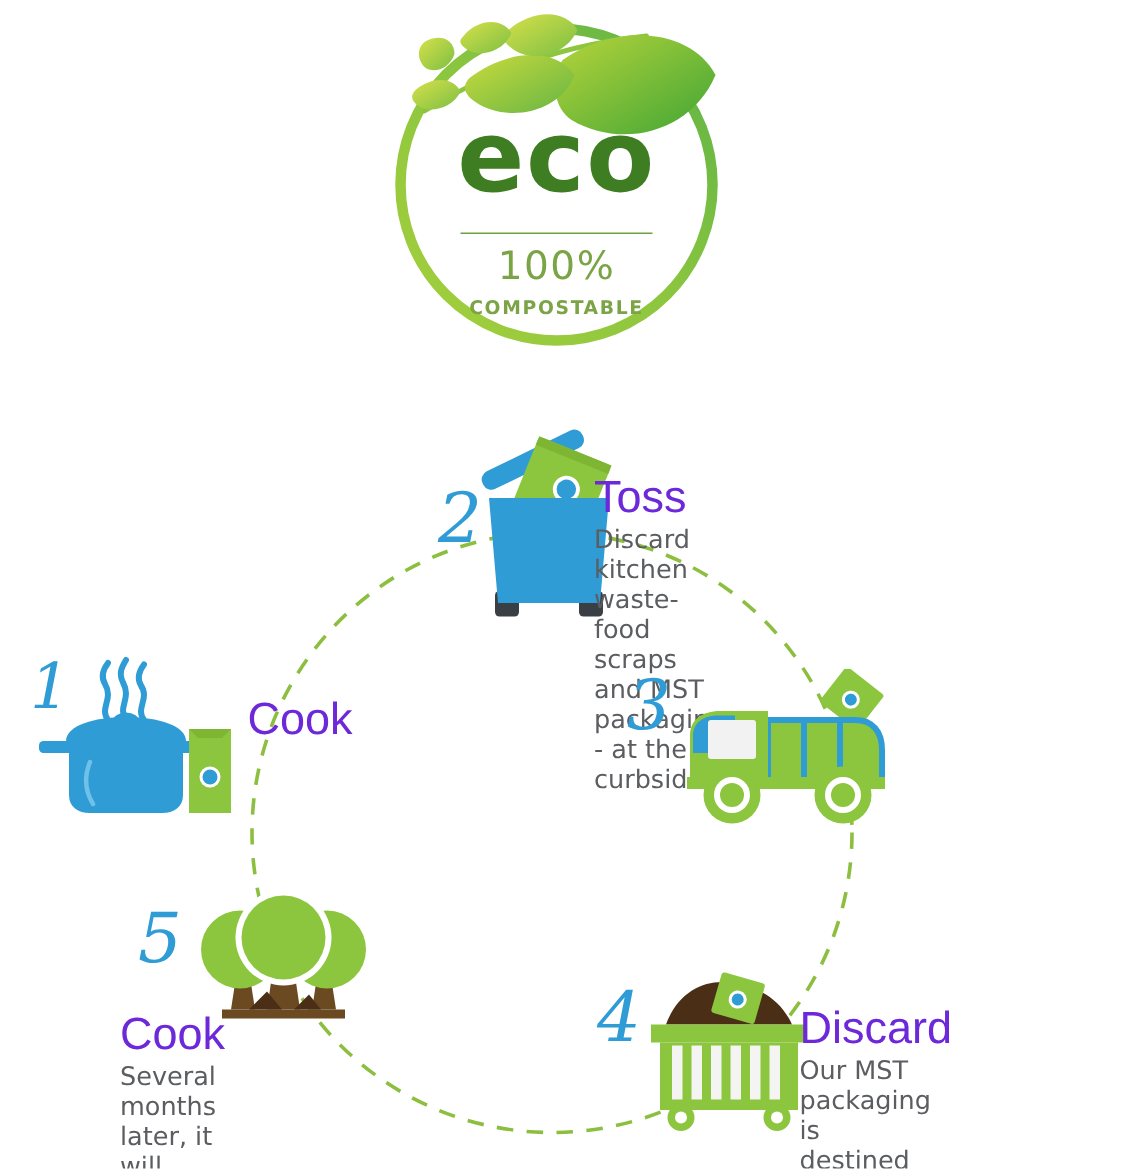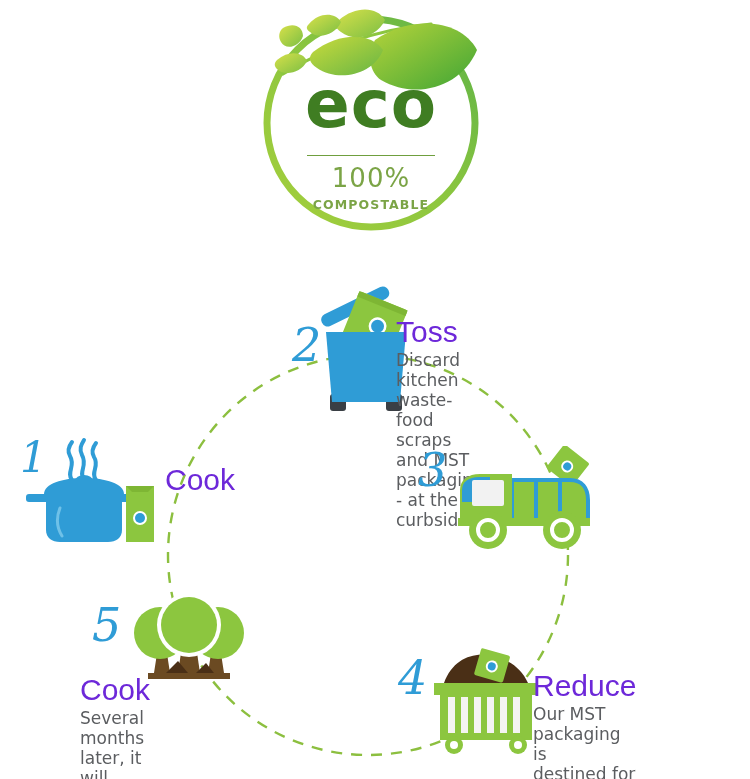--- a/index.html
+++ b/index.html
@@ -218,21 +218,21 @@
         </g>
         <rect x="12" y="88" width="92" height="7" fill="#8cc63f"></rect>
 
         <circle cx="26" cy="100" r="9" fill="#8cc63f"></circle>
         <circle cx="26" cy="100" r="4" fill="#ffffff"></circle>
         <circle cx="90" cy="100" r="9" fill="#8cc63f"></circle>
         <circle cx="90" cy="100" r="4" fill="#ffffff"></circle>
       </svg>
     </div>
     <div class="txt" style="left:533px;top:671px;">
-      <div class="step-title">Reduce</div>
+      <div class="step-title">Discard</div>
       <div class="step-desc">Our MST packaging is
 destined for a local urban
 composting facility</div>
     </div>
   </div>
 
   <div class="step" style="left:0;top:0;">
     <div class="step-num" style="left:92px;top:602px;font-size:46px;">5</div>
     <div class="icon-wrap" style="left:130px;top:595px;">
       <svg width="118" height="88" viewBox="0 0 118 88">

